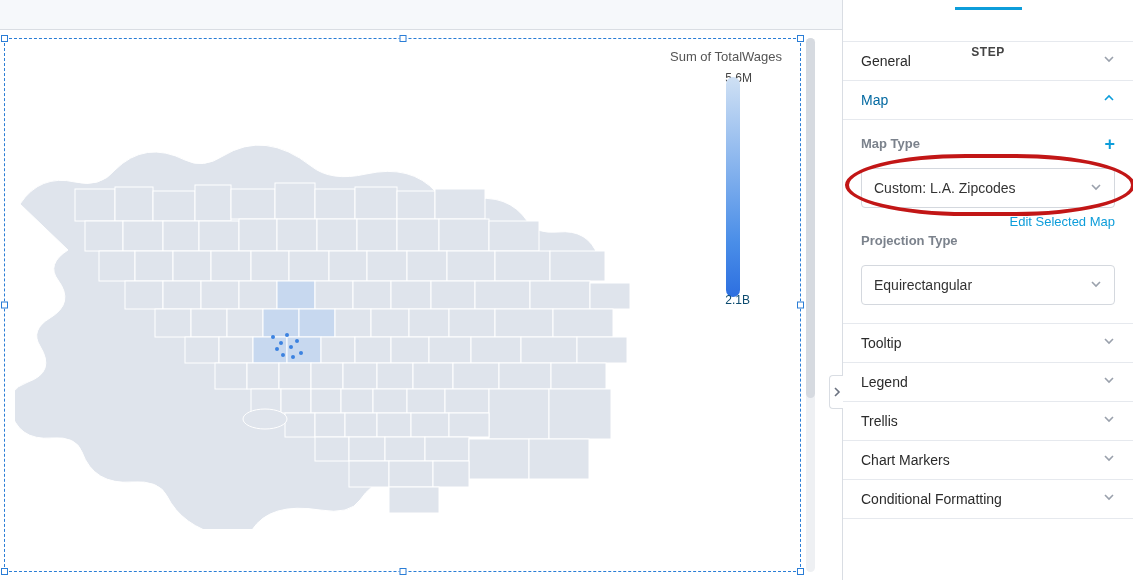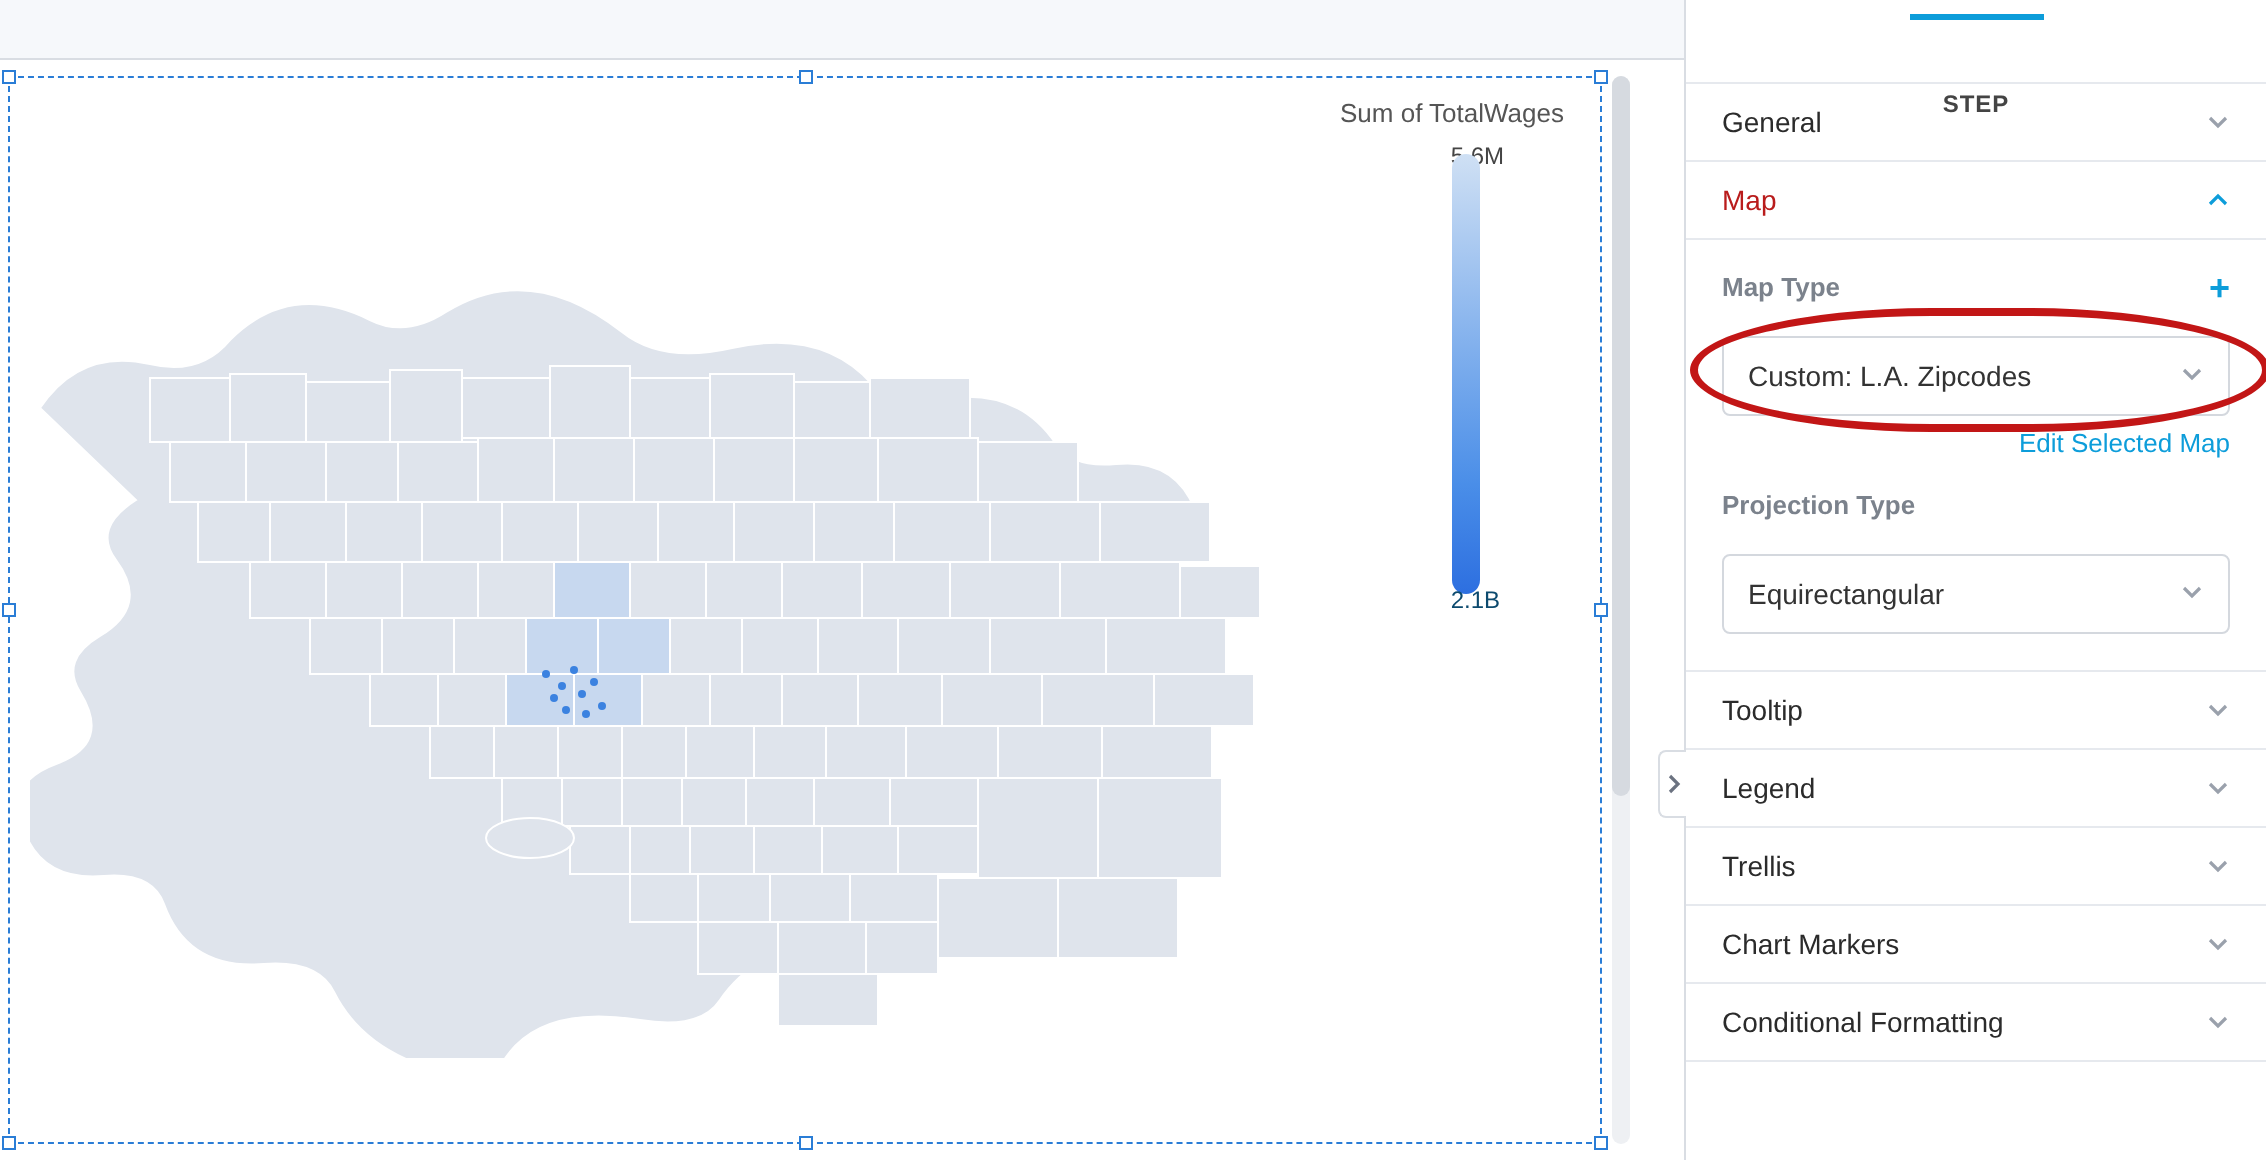--- a/index.html
+++ b/index.html
@@ -94,25 +94,25 @@
   }
   .tab.active { color: #0d9dda; }
   .tab.active::after {
     content: ""; position: absolute; left: -6px; right: -6px; bottom: -1px;
     height: 3px; background: #0d9dda;
   }
 
   .section {
     border-bottom: 1px solid #e6e9ee;
     padding: 11px 18px 11px 18px;
-    display: flex; align-items: center; justify-content: space-between;
+    display: flex; align-items: flex-start; justify-content: space-between;
     cursor: pointer;
   }
   .section-title { font-size: 14px; color: #2b2b2b; }
-  .section.open .section-title { color: #b91c1c; }
+  .section.open .section-title { color: #0369a1; }
   .chev { color: #9aa1ac; display: inline-flex; }
   .section.open .chev { color: #0d9dda; }
 
   .map-body { padding: 6px 18px 18px 18px; border-bottom: 1px solid #e6e9ee; }
   .field-label {
     font-size: 13px; color: #7b828c; margin-top: 10px; margin-bottom: 6px;
     display: flex; justify-content: space-between; align-items: center; font-weight: bold;
   }
   .plus { color: #0d9dda; font-size: 18px; line-height: 14px; cursor: pointer; }
 
@@ -333,21 +333,21 @@
         <span class="sel-chev"><svg class="chev-svg" viewBox="0 0 12 12">
               <path d="M2 4 l4 4 4 -4" fill="none" stroke="currentColor" stroke-width="1.6"></path>
             </svg></span>
       </div>
       <div class="annot-ring" style="left:-16px; top:-14px; width:290px; height:62px;"></div>
     </div>
 
     <div class="edit-link">Edit Selected Map</div>
 
 
-    <div class="field-label" style="margin-top:16px;">Projection Type</div>
+    <div class="field-label" style="margin-top:4px;">Projection Type</div>
     <div class="select">
       <span>Equirectangular</span>
       <span class="sel-chev"><svg class="chev-svg" viewBox="0 0 12 12">
             <path d="M2 4 l4 4 4 -4" fill="none" stroke="currentColor" stroke-width="1.6"></path>
           </svg></span>
     </div>
   </div>
 
   <div class="section">
     <span class="section-title">Tooltip</span>

